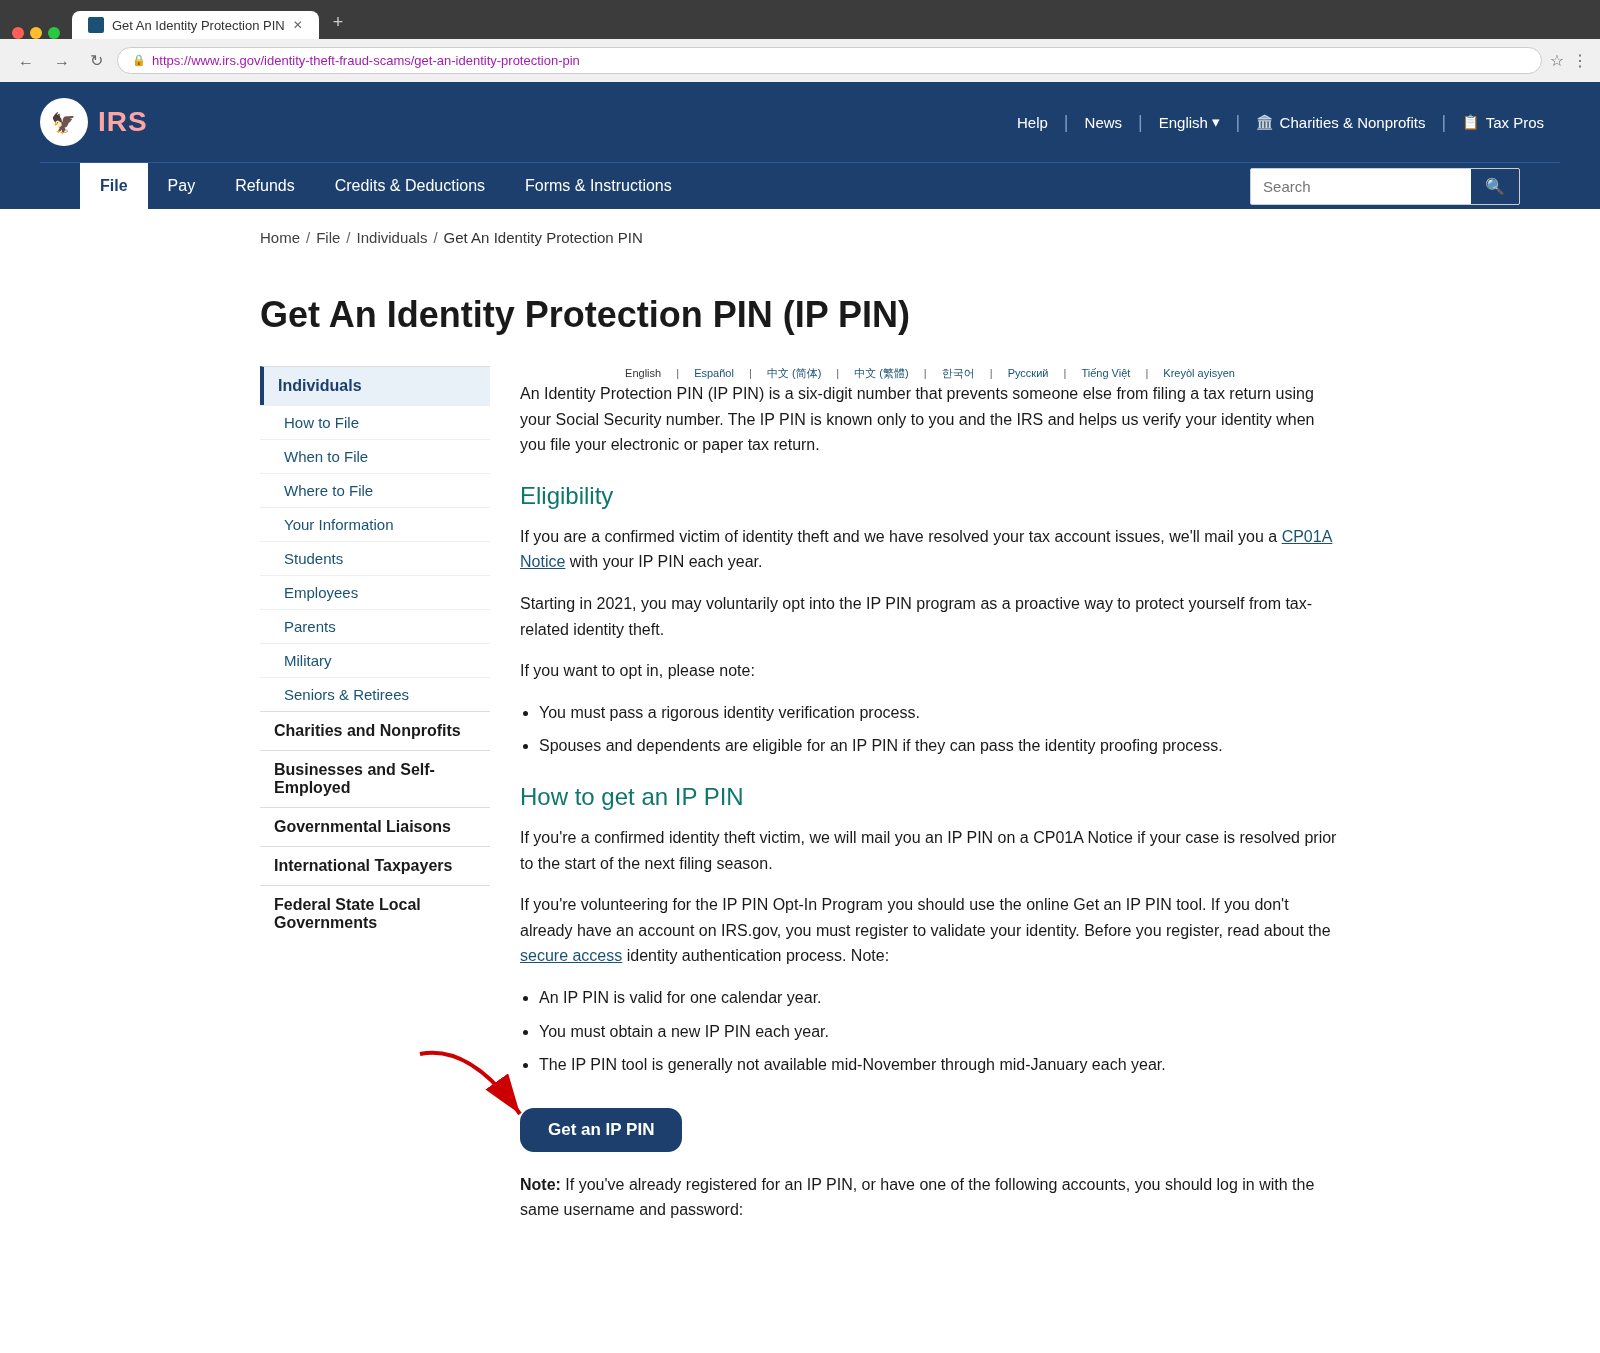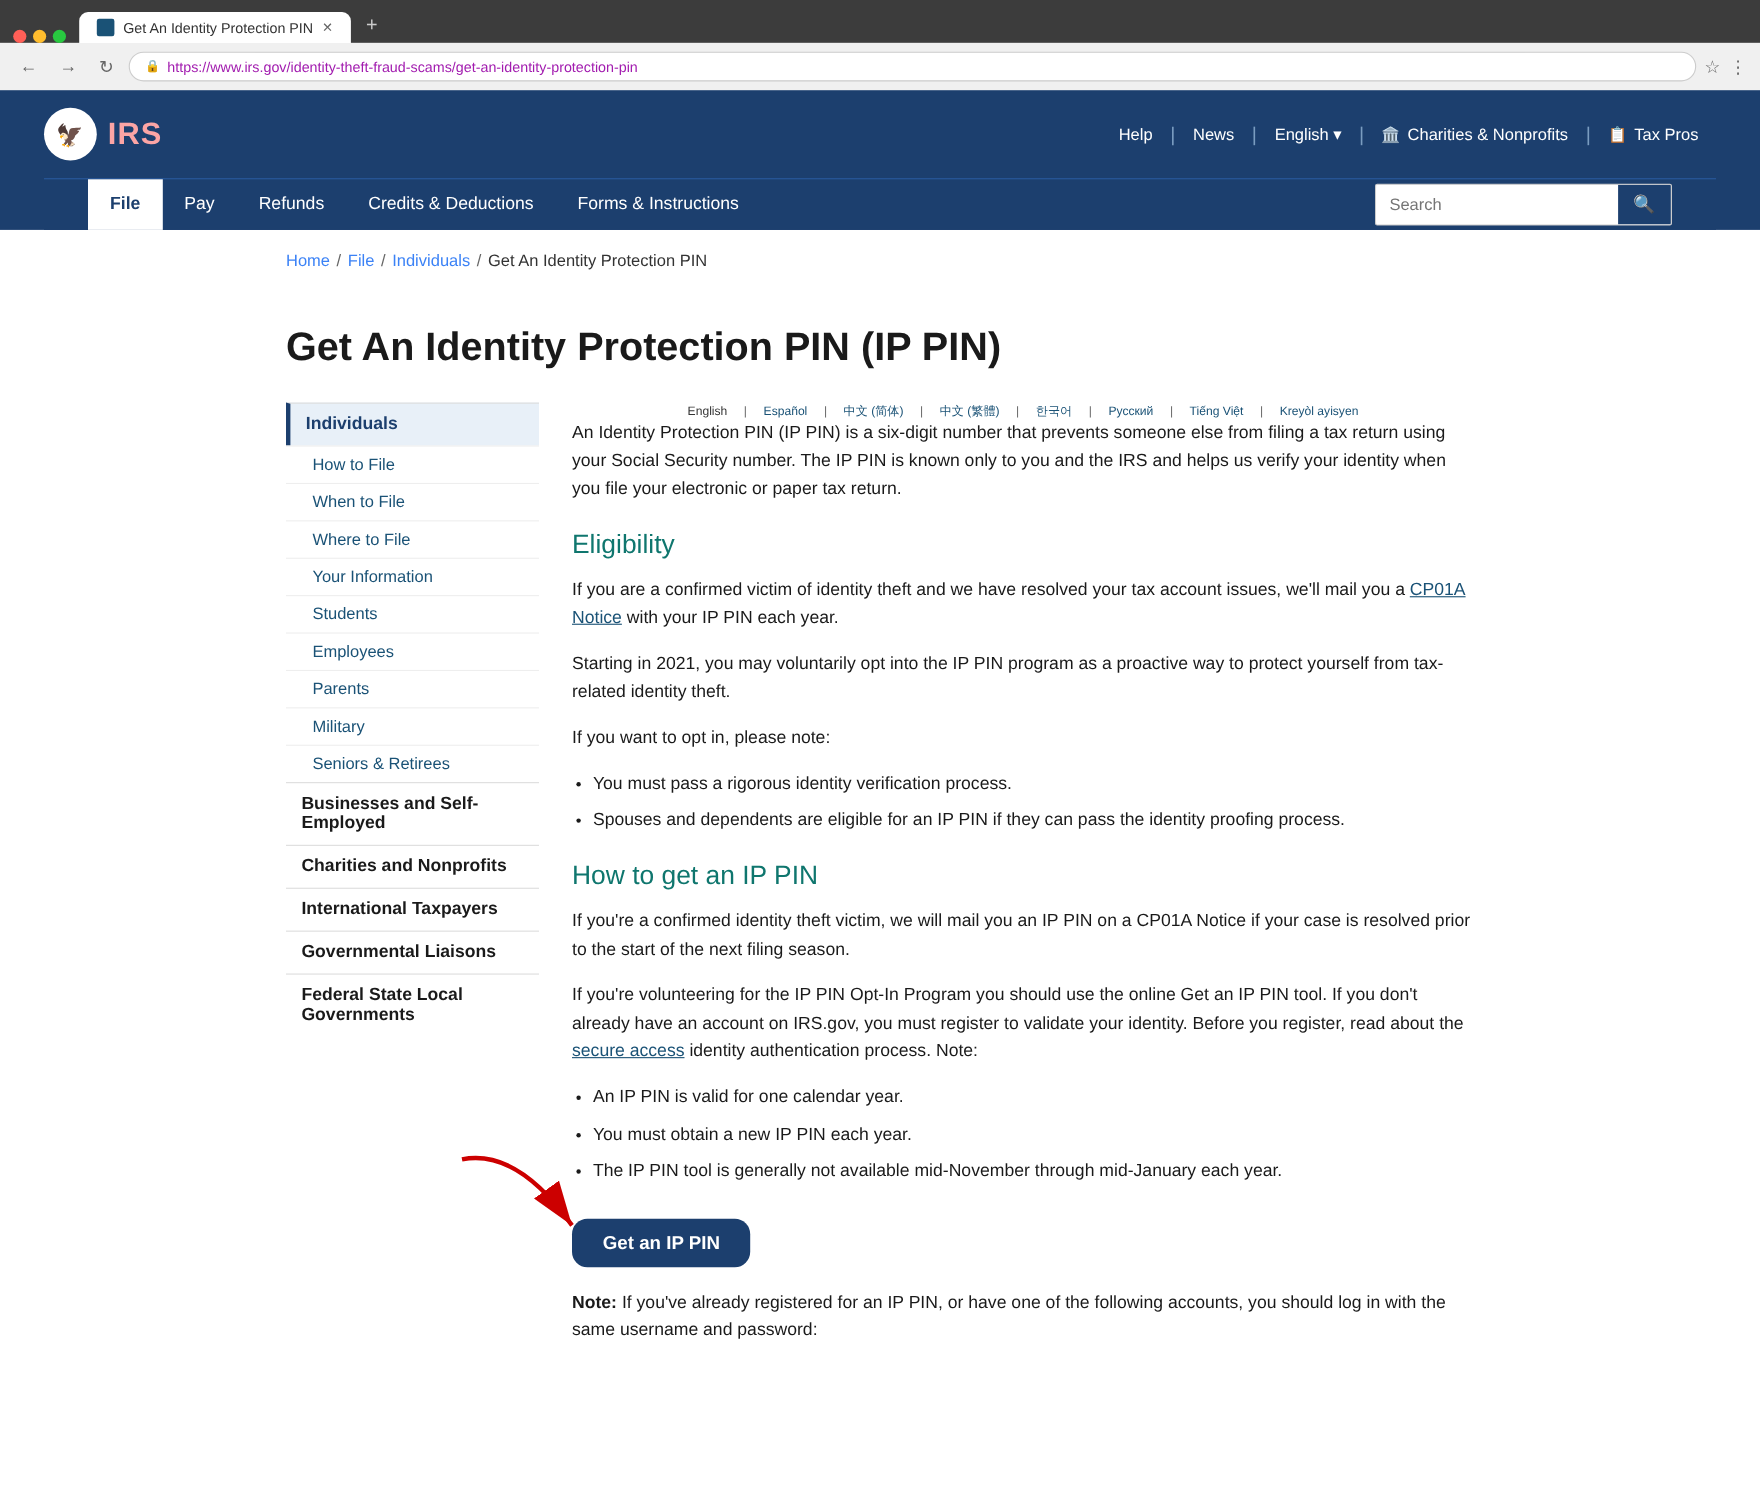--- a/index.html
+++ b/index.html
@@ -201,21 +201,21 @@
 
     
     .breadcrumb {
       display: flex;
       align-items: center;
       gap: 6px;
       font-size: 15px;
       margin-bottom: 20px;
     }
     .breadcrumb a {
-      color: #3b82f6;
+      color: #404040;
       text-decoration: none;
     }
     .breadcrumb .sep { color: #666; }
     .breadcrumb .current { color: #333; }
 
     
     .page-title {
       font-size: 36px;
       font-weight: bold;
       margin-bottom: 30px;
@@ -449,24 +449,24 @@
               <a href="#">Parents</a>
             </li>
           <li>
               <a href="#">Military</a>
             </li>
           <li>
               <a href="#">Seniors &amp; Retirees</a>
             </li>
         </ul>
       </div>
+      <a href="#" class="sidebar-main-item">Charities and Nonprofits</a>
       <a href="#" class="sidebar-main-item">Businesses and Self-Employed</a>
-      <a href="#" class="sidebar-main-item">Charities and Nonprofits</a>
+      <a href="#" class="sidebar-main-item">Governmental Liaisons</a>
       <a href="#" class="sidebar-main-item">International Taxpayers</a>
-      <a href="#" class="sidebar-main-item">Governmental Liaisons</a>
       <a href="#" class="sidebar-main-item">Federal State Local Governments</a>
     </div>
 
     <div class="main-content">
 
       
       <div class="lang-switcher">
         <span class="current-lang">English</span>
         <span class="lang-divider">|</span>
         <a href="#">Español</a>

